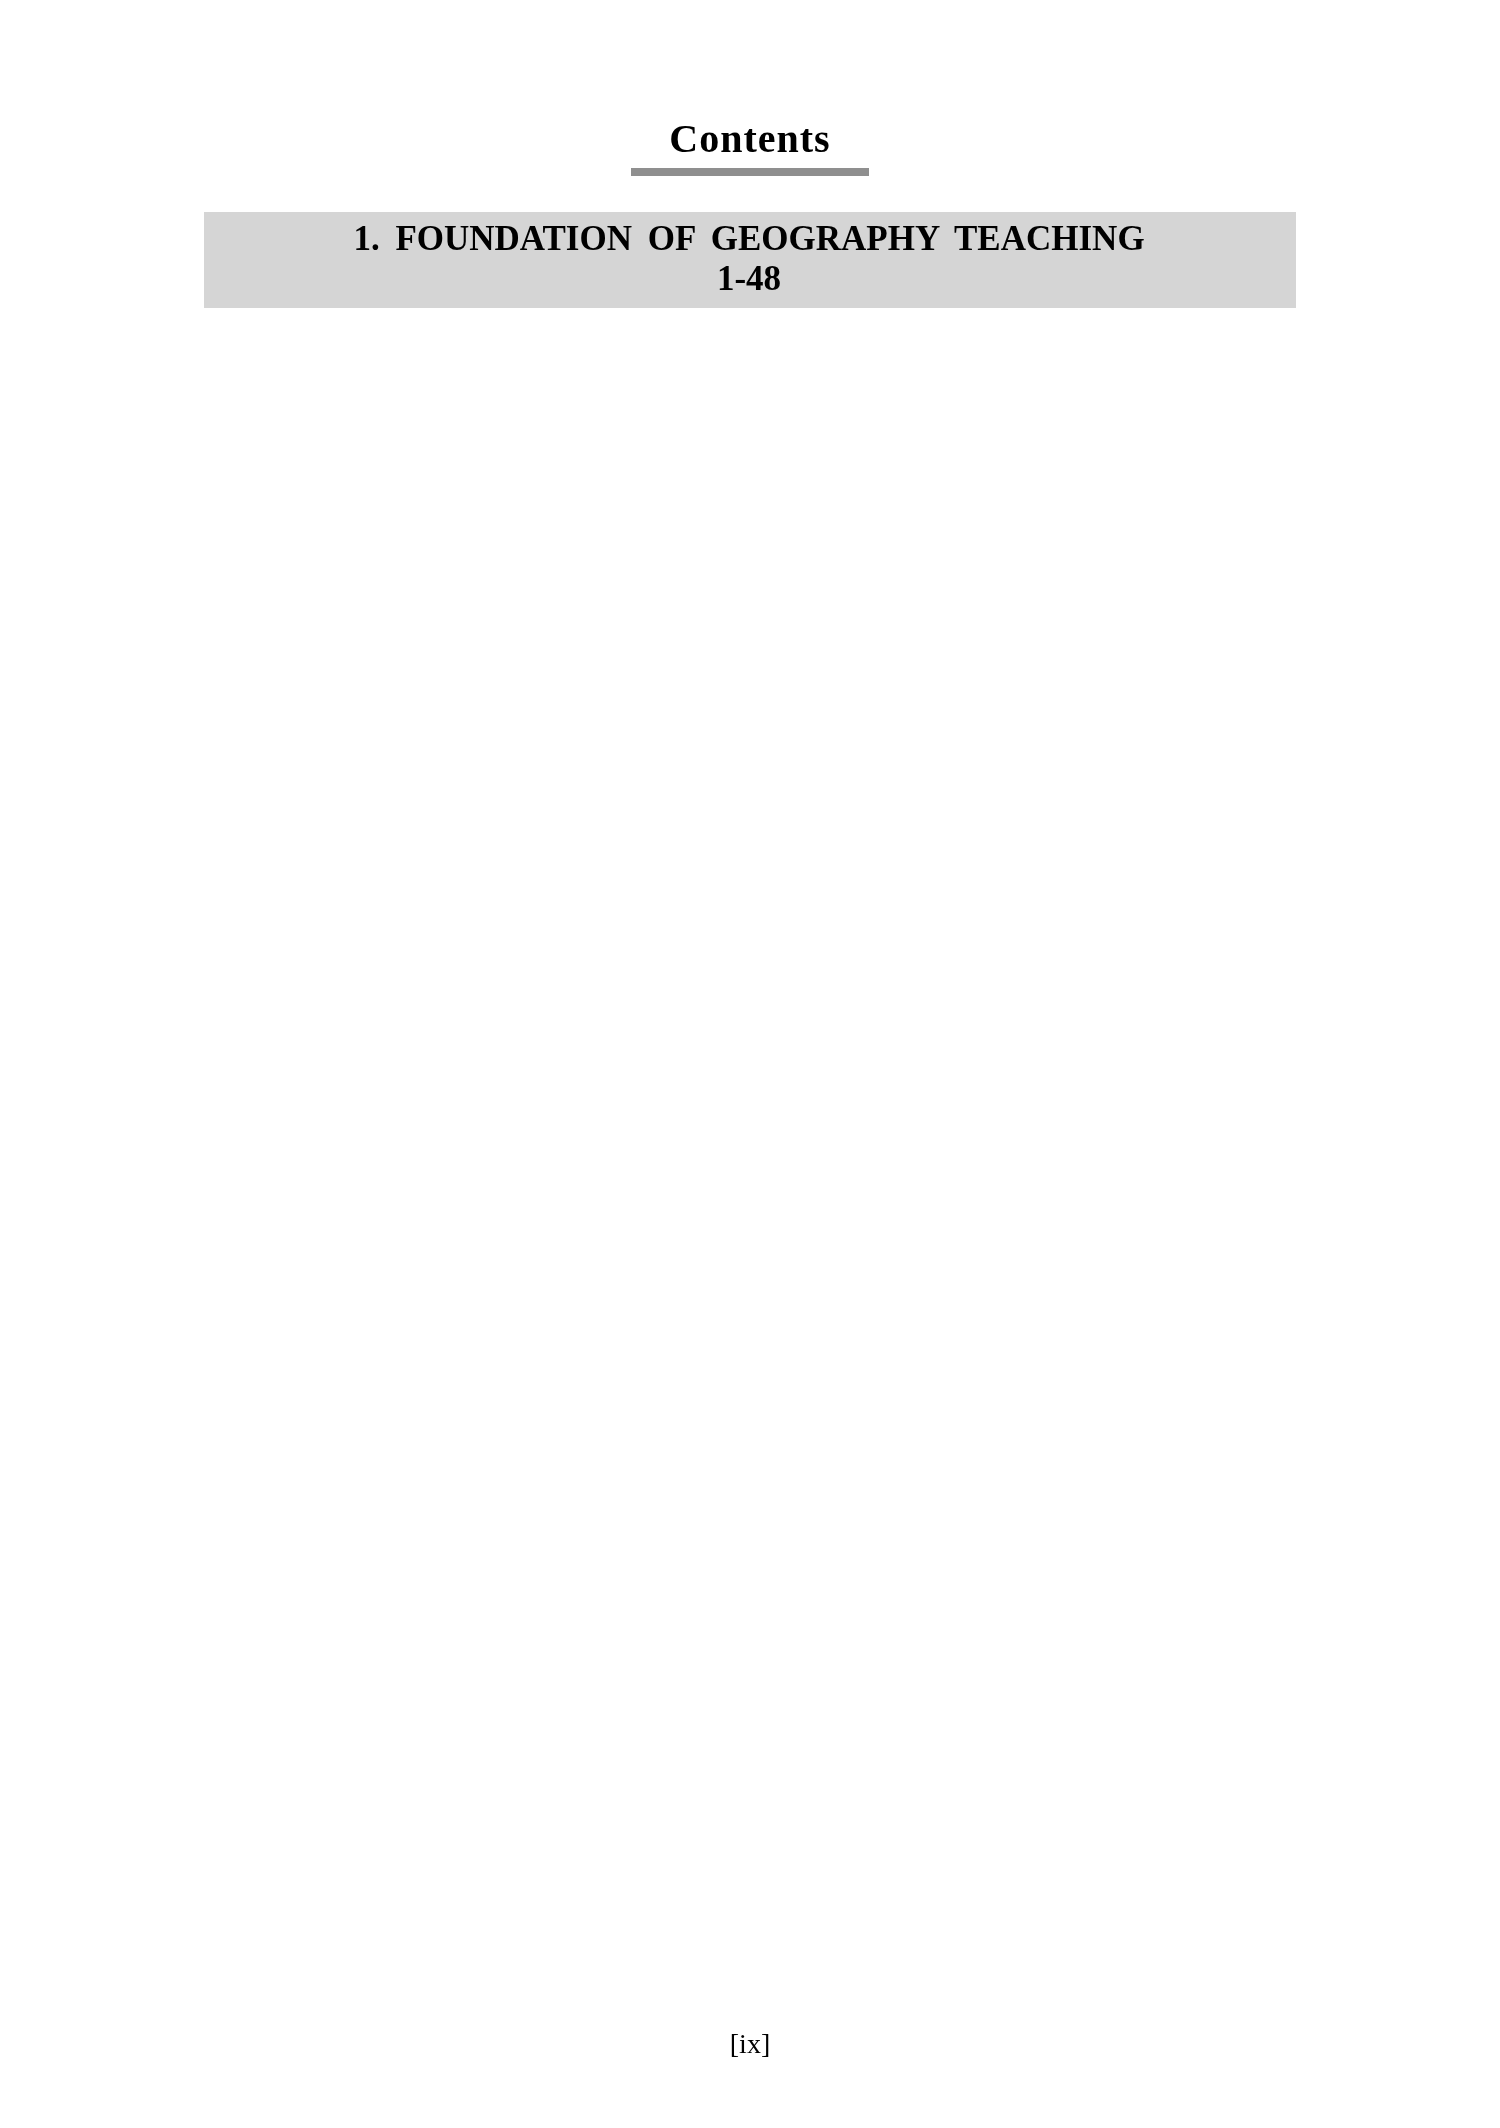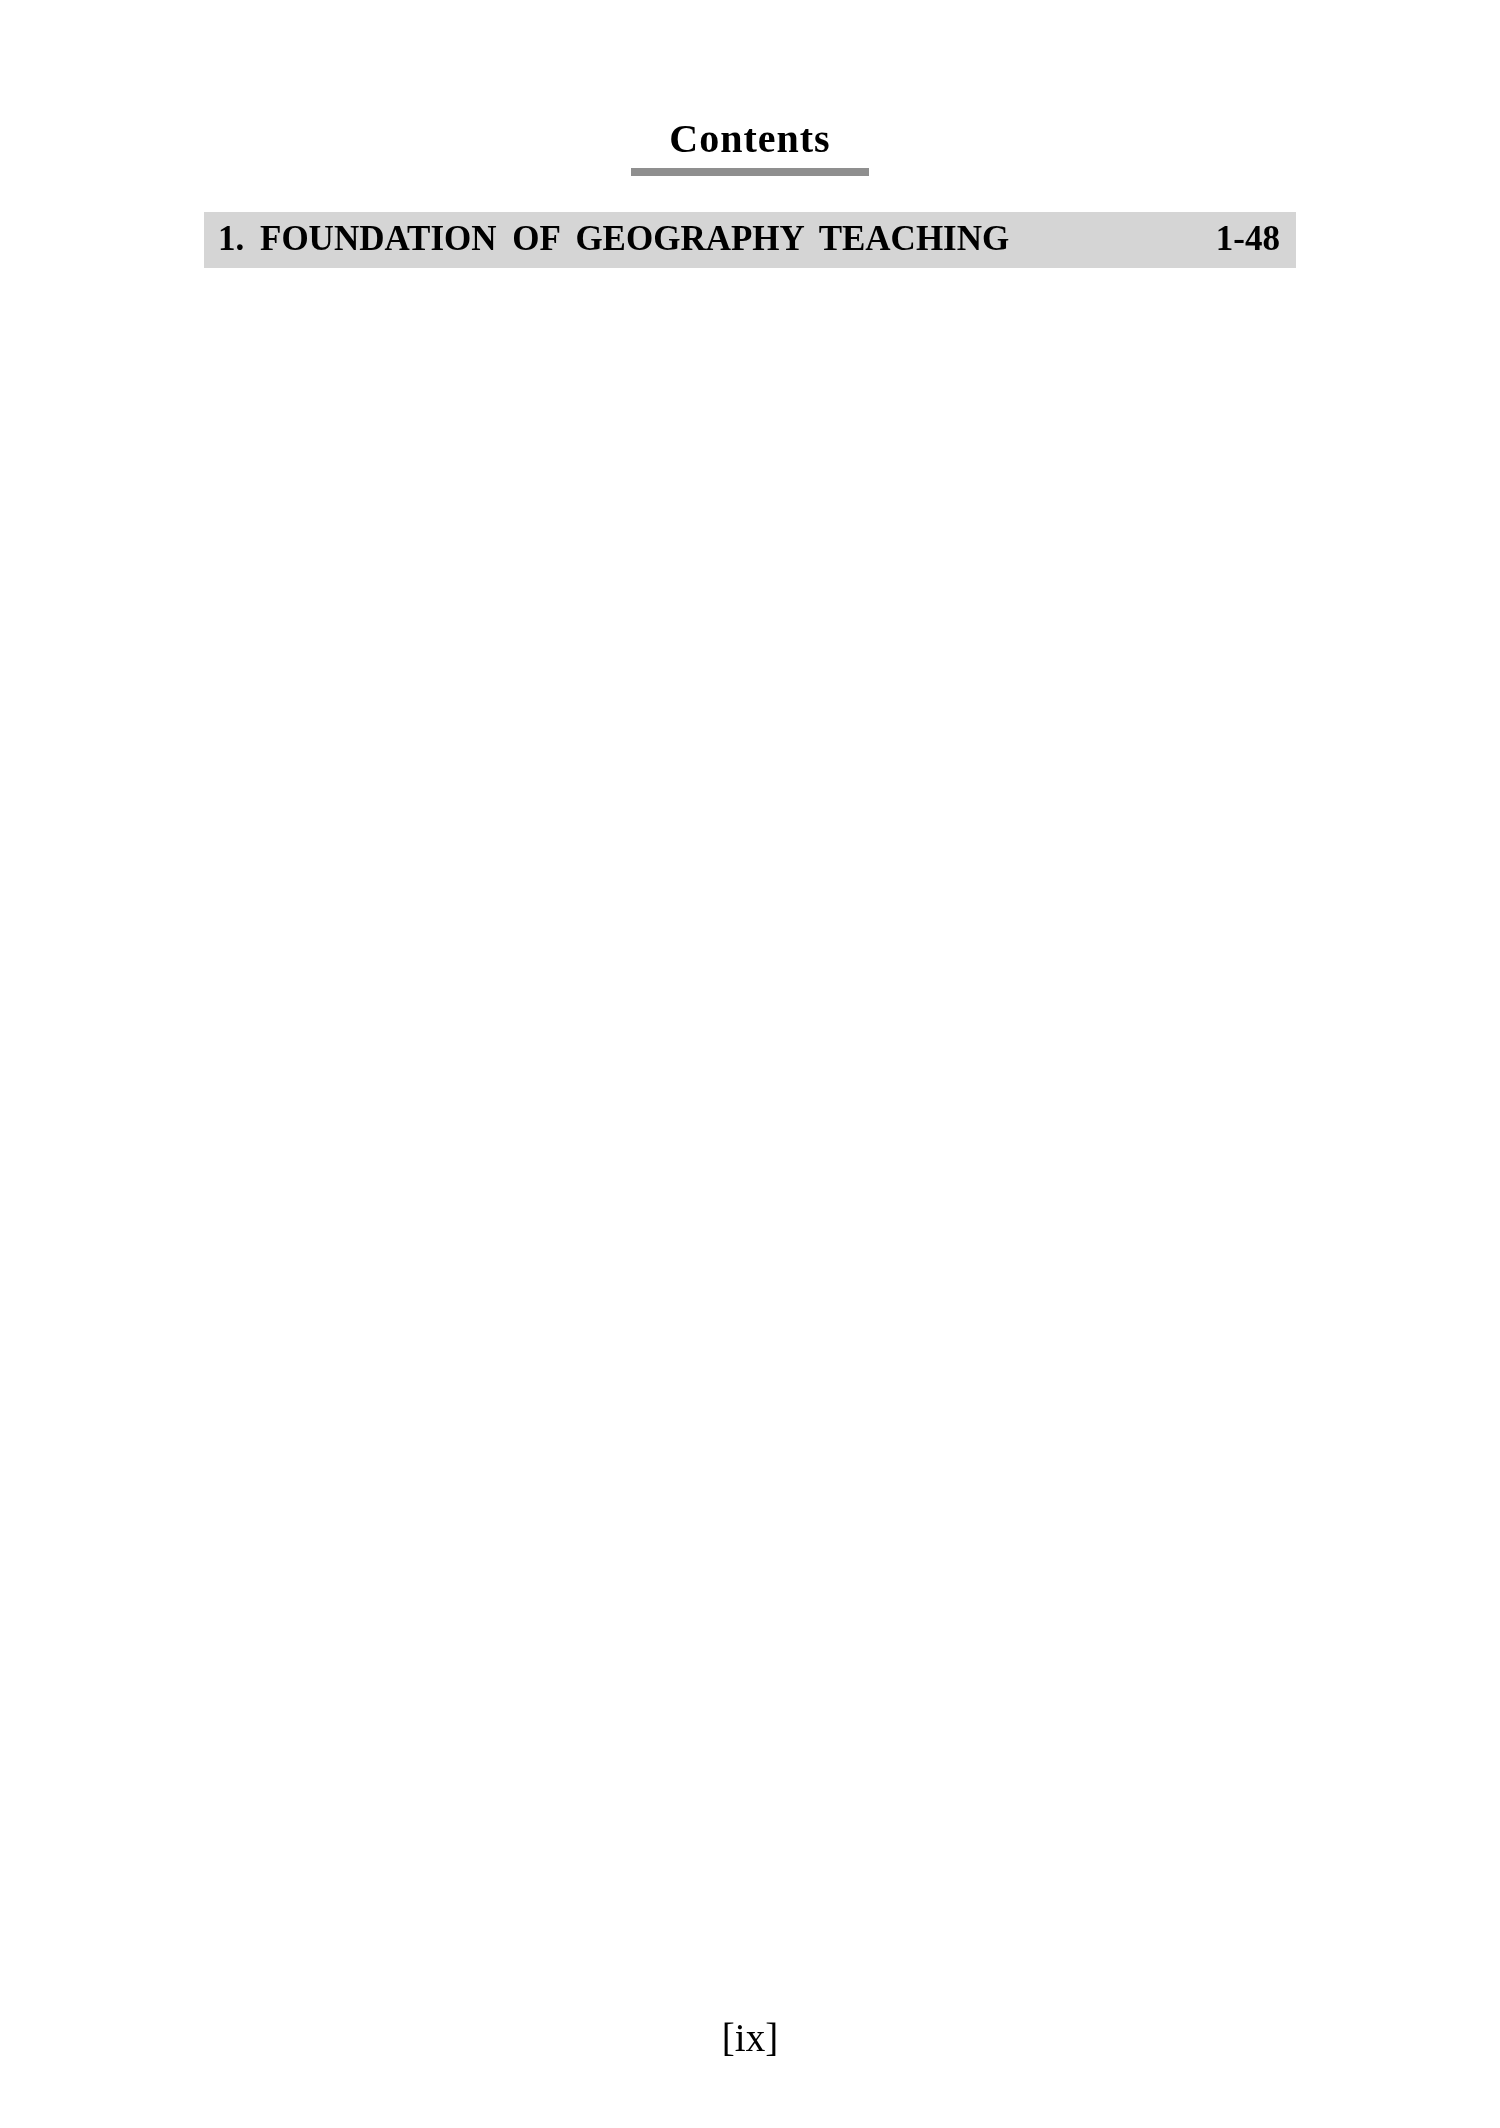--- a/index.html
+++ b/index.html
@@ -41,20 +41,21 @@
   .chapter-bar {
     display: flex;
     justify-content: space-between;
     align-items: center;
     background: #d5d5d5;
     padding: 7px 16px 9px 14px;
     font-weight: bold;
     font-size: 35px;
     word-spacing: 7px;
     margin-bottom: 14px;
+    flex-direction: column;
   }
   .chapter-bar .pages {
     word-spacing: 0;
   }
   .toc-list {
     padding: 0 4px 0 2px;
   }
   .row {
     display: flex;
     align-items: baseline;
@@ -82,21 +83,21 @@
   }
   .row.section .label {
     letter-spacing: -0.4px;
   }
   .footer {
     position: absolute;
     left: 0;
     right: 0;
     bottom: 68px;
     text-align: center;
-    font-size: 39px;
+    font-size: 28px;
   }
 </style>
 </head>
 <body>
 
 <div class="page">
   <div class="content">
 
     <div class="title-wrap">
       <div class="title">Contents</div>

